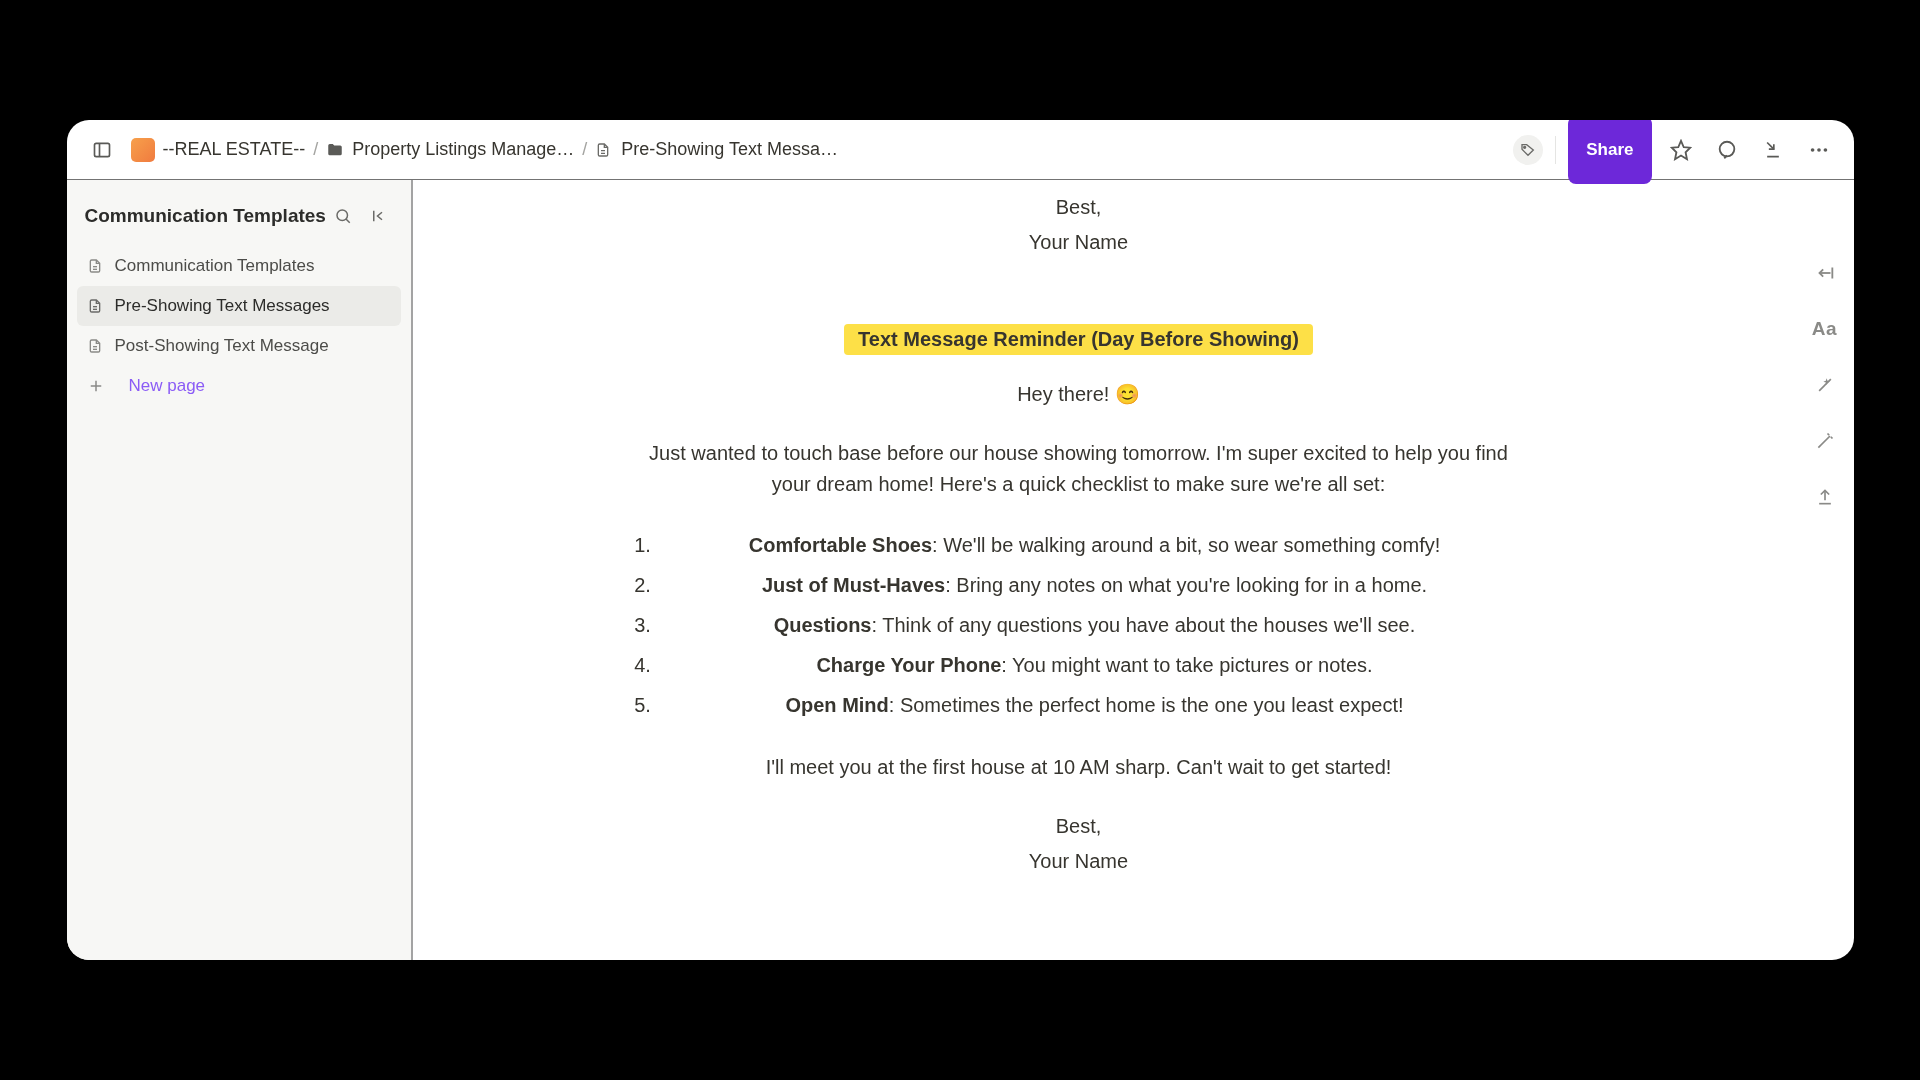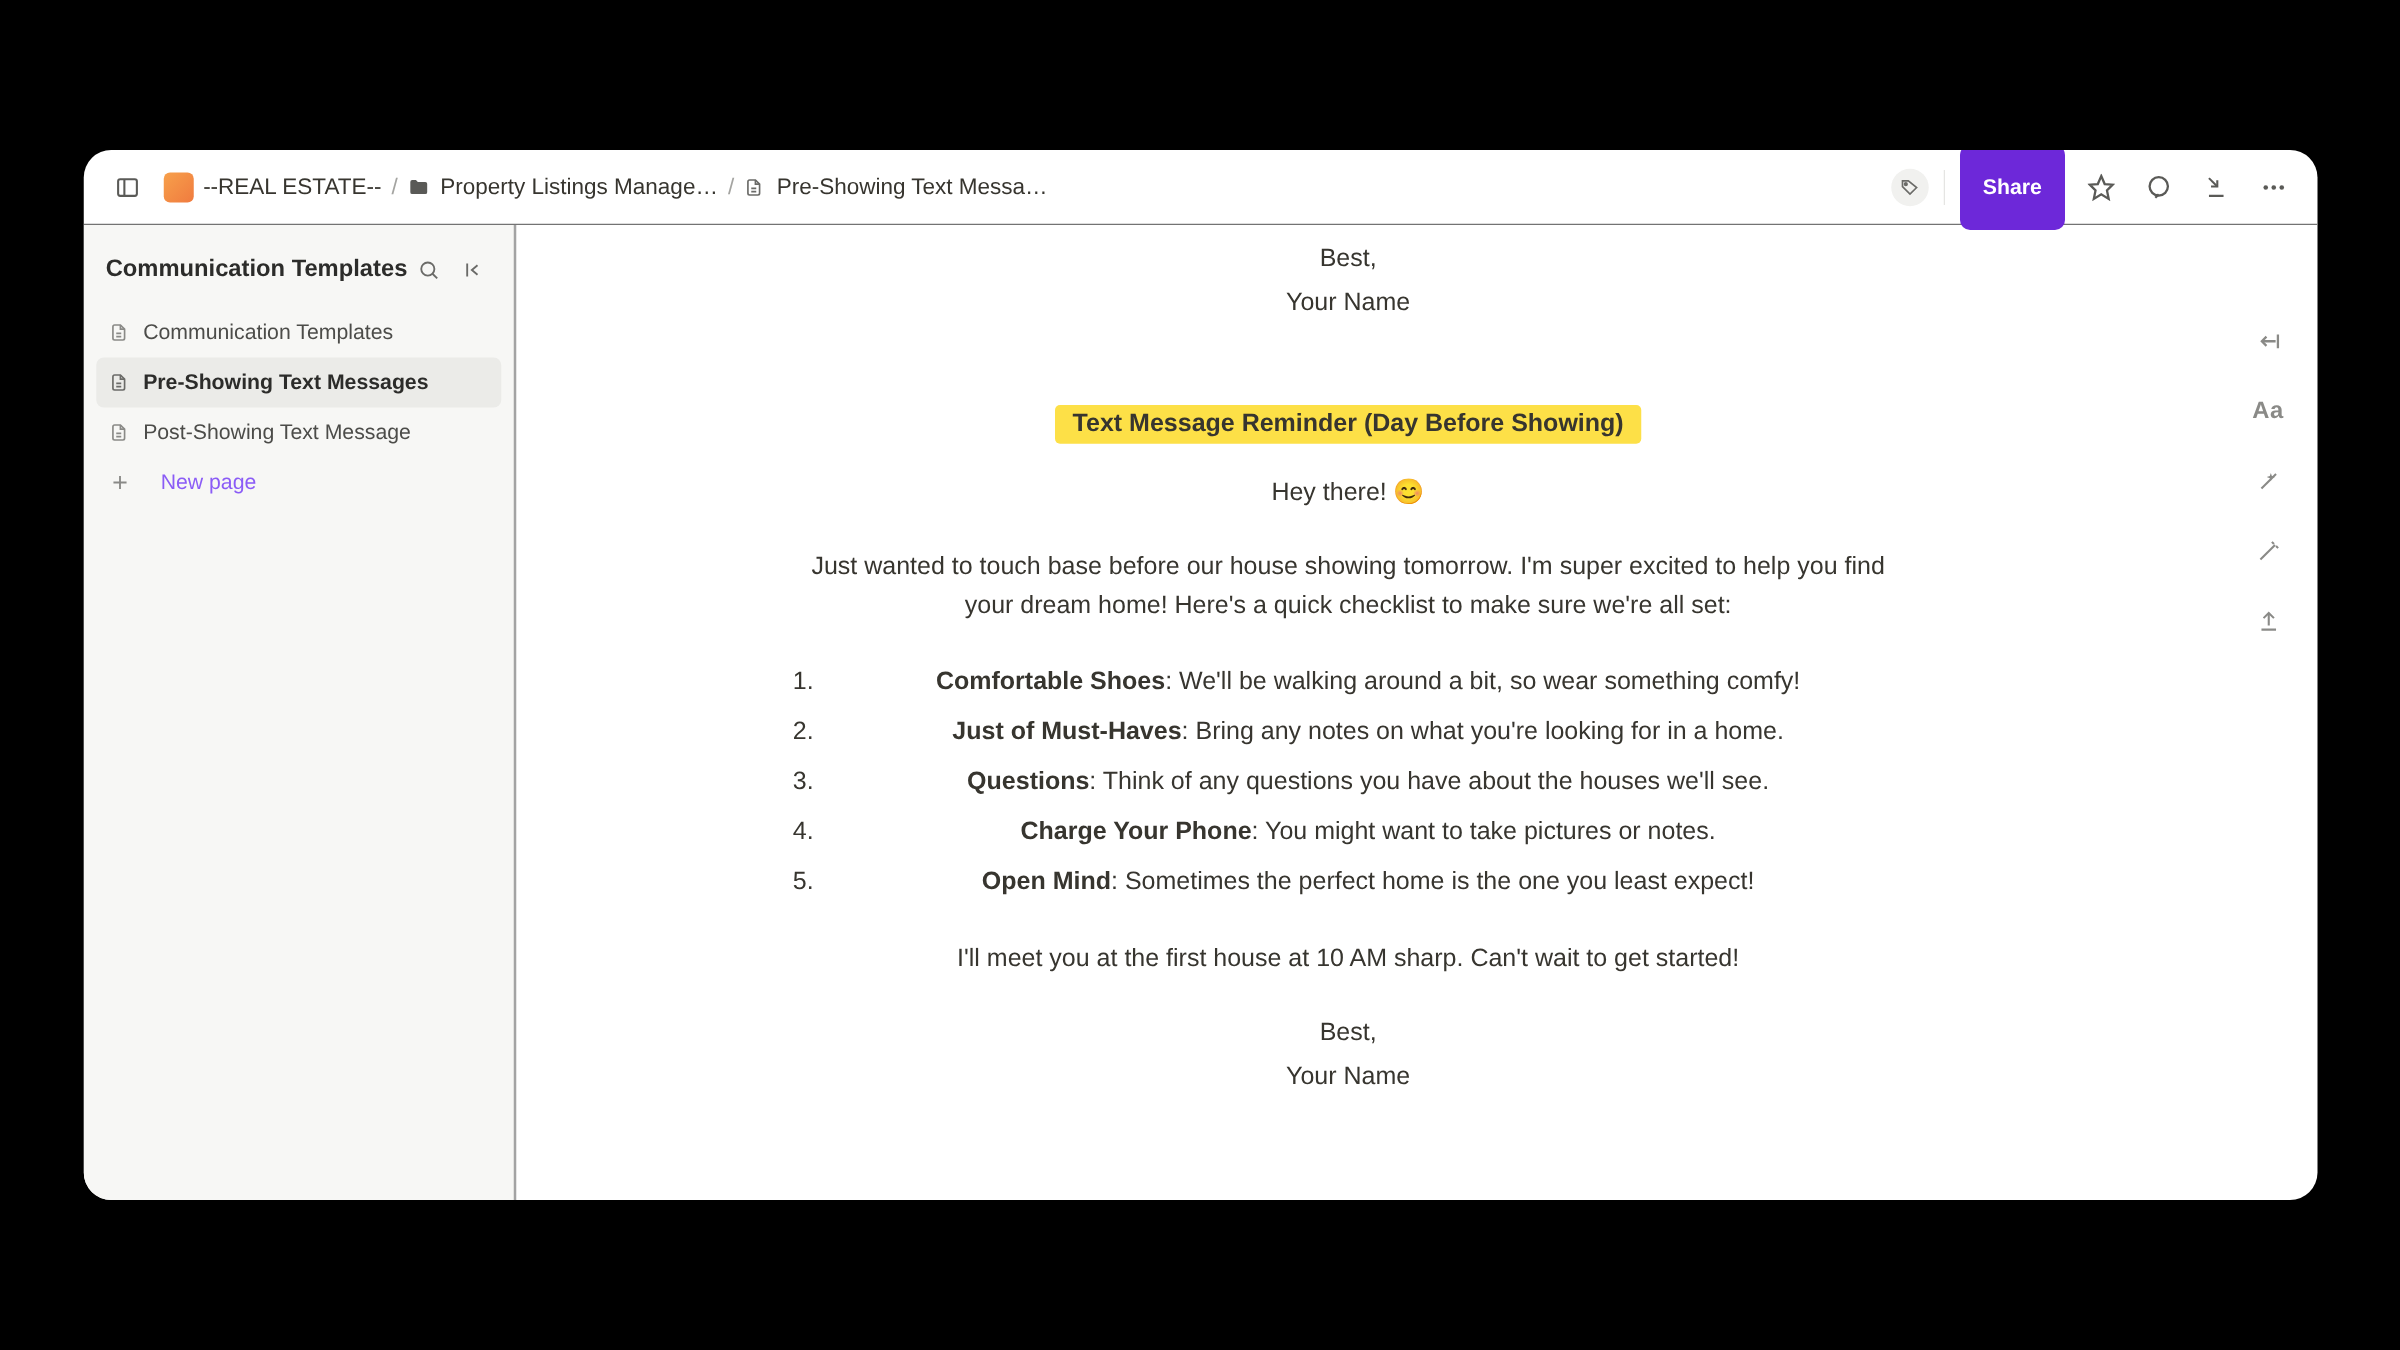--- a/index.html
+++ b/index.html
@@ -81,21 +81,21 @@
     padding: 12px 18px 14px 18px;
   }
   .sb-title { font-weight:600; font-size:19px; color:#2c2c2a; }
   .sb-header-icons { display:flex; gap:8px; }
   .sb-list { display:flex; flex-direction:column; padding: 2px 10px; }
   .sb-item {
     display:flex; align-items:center; gap:10px;
     height:40px; padding:0 10px; border-radius:6px;
     color:#4c4c49; font-size:17px; cursor:pointer;
   }
-  .sb-item.active { background:#ebebe8; font-weight:700; color:#2c2c2a; }
+  .sb-item.active { background:#ebebe8; font-weight:400; color:#2c2c2a; }
   .sb-item .page-ic { color:#8a8a87; }
   .sb-new { color:#8b5cf6;gap:24px; }
   .plus { width:18px; height:18px; display:inline-flex; }
 
   
   .main { flex:1; position:relative; overflow:hidden; }
   .content {
     position:absolute; left:0; right:0; top:0; bottom:0;
     overflow:hidden;
     padding: 12px 80px 0 216px;
@@ -117,21 +117,21 @@
   ol.checklist {
     list-style: decimal;
     padding-left: 28px;
     font-size:20px; line-height:1.7;
   }
   ol.checklist li { padding-left:4px; margin-bottom:6px; }
   ol.checklist b { font-weight:700; }
 
   
   .rail {
-    position:absolute; right:24px; top:78px;
+    position:absolute; right:14px; top:78px;
     display:flex; flex-direction:column; gap:26px;
     color:#8a8a87;
   }
   .rail .ritem { width:30px; height:30px; display:flex; align-items:center; justify-content:center; cursor:pointer; }
   .aa { font-size:19px; font-weight:600; letter-spacing:0.5px; }
 
   svg { display:block; }
 </style>
 </head>
 <body>

